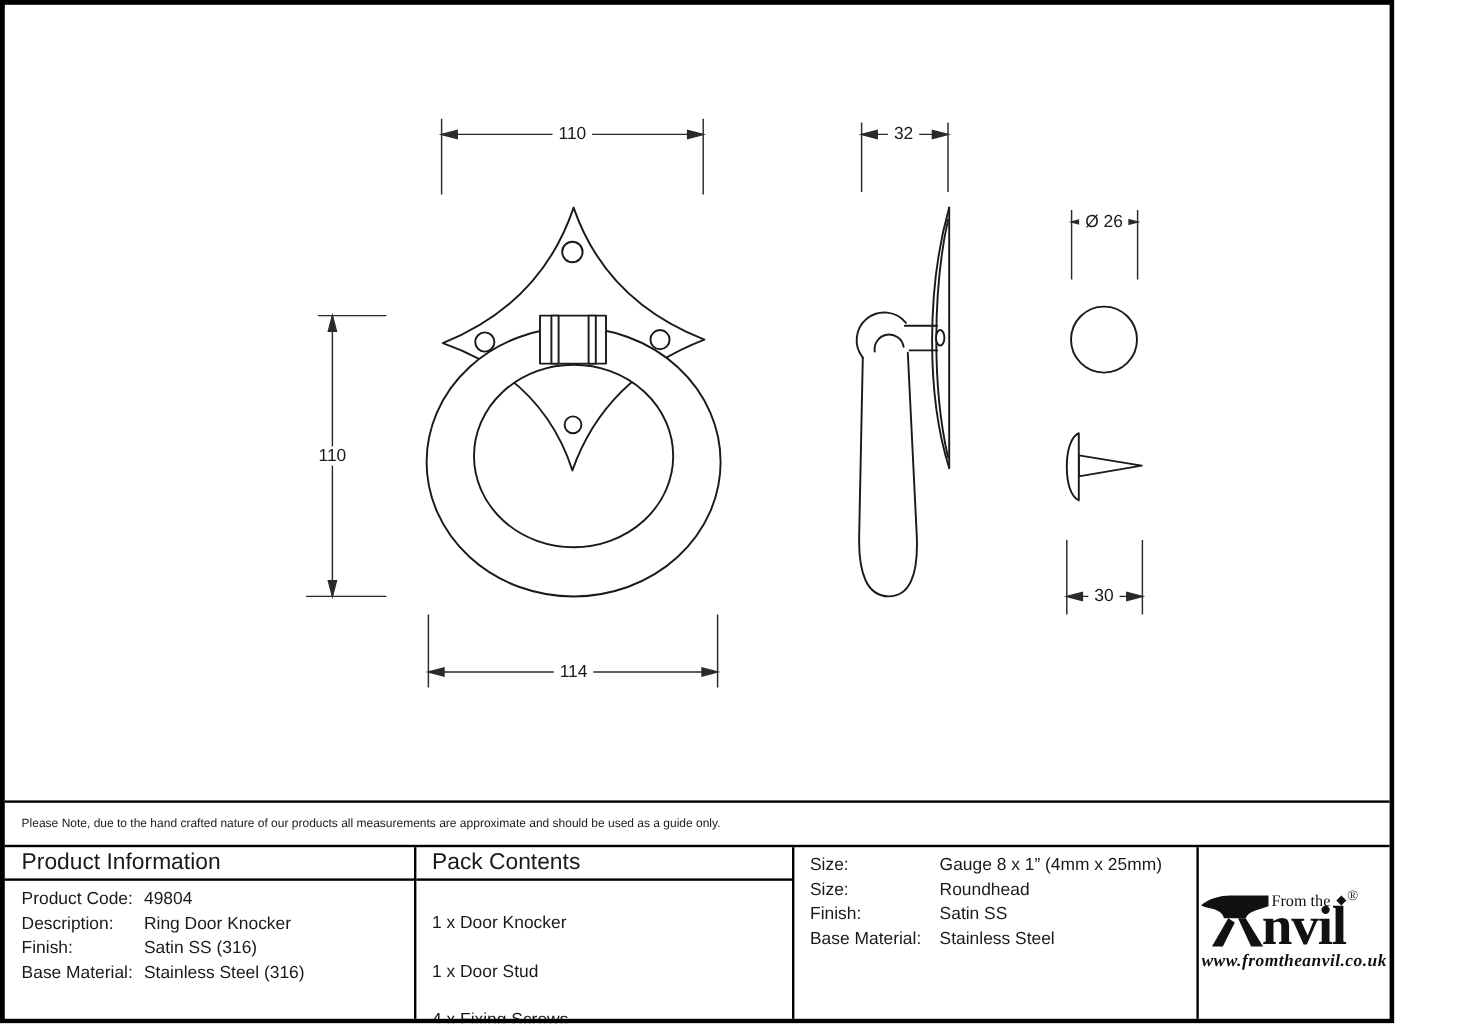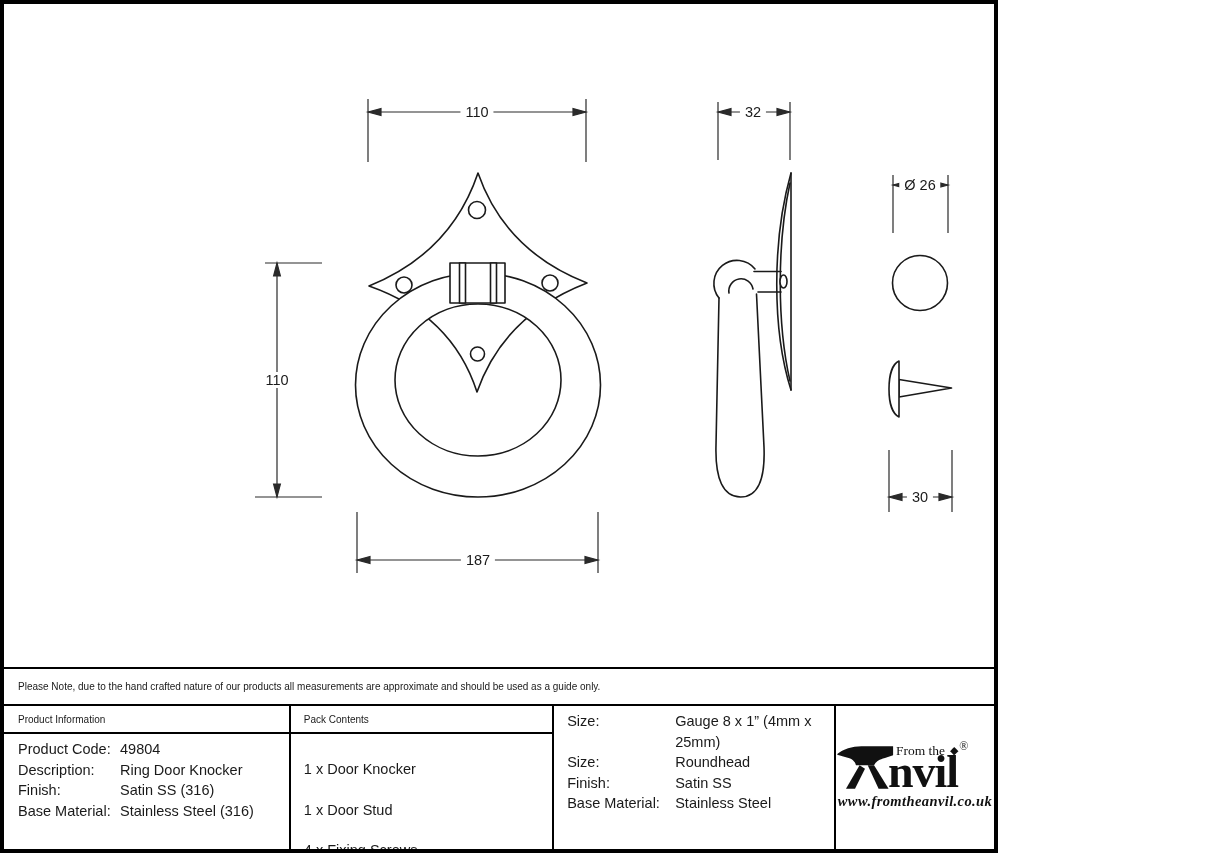--- a/index.html
+++ b/index.html
@@ -1,17 +1,17 @@
 <!DOCTYPE html>
 <html><head>
 <meta charset="utf-8">
 <style>
   html,body{margin:0;padding:0;background:#fff;}
   .sheet{
-    position:relative;width:998px;height:853px;background:#fff;overflow:hidden;
+    position:relative;width:1162px;height:853px;background:#fff;overflow:hidden;
     font-family:"Liberation Sans", sans-serif;color:#1a1a1a;
   }
   .frame{position:absolute;inset:0;border:4px solid #000;pointer-events:none;z-index:50;}
   svg.draw{position:absolute;left:0;top:0;}
   .dim-label{
     position:absolute;transform:translate(-50%,-50%);
     background:#fff;padding:0 5px;font-size:14.5px;color:#1a1a1a;white-space:nowrap;z-index:5;
   }
   
   .note-row{
@@ -21,21 +21,21 @@
   }
   .btable{
     position:absolute;left:4px;right:4px;top:704px;height:145px;box-sizing:border-box;
     border-top:2.5px solid #000;display:flex;background:#fff;z-index:10;
   }
   .col{box-sizing:border-box;height:100%;}
   .col1{width:343px;border-right:2.5px solid #000;}
   .col2{width:315px;border-right:2.5px solid #000;}
   .col3{width:337px;border-right:2.5px solid #000;}
   .logo-col{flex:1;display:flex;align-items:center;justify-content:center;}
-  .col-header{height:28px;box-sizing:border-box;border-bottom:2.5px solid #000;display:flex;align-items:center;font-size:10px;}
+  .col-header{height:28px;box-sizing:border-box;border-bottom:2.5px solid #000;display:flex;align-items:center;font-size:19px;}
   .col1 .col-header{padding-left:14px;}
   .col2 .col-header{padding-left:13px;}
   .col3 .col-header{padding-left:13px;}
   .col-body{padding-top:5px;font-size:14.5px;}
   .col1 .col-body{padding-left:14px;}
   .col2 .col-body{padding-left:13px;}
   .col3 .col-body{padding-left:13px;}
   .kv{display:flex;line-height:20.6px;}
   .col1 .kv .k{width:102px;flex:none;}
   .col3 .kv .k{width:108px;flex:none;}
@@ -139,21 +139,21 @@
       <g>
         <path d="M 889,450 V 512 M 952,450 V 512 M 889,497 H 952"></path>
         <polygon points="889,497 902,493.6 902,500.4" fill="#2a2a2a"></polygon>
         <polygon points="952,497 939,493.6 939,500.4" fill="#2a2a2a"></polygon>
       </g>
     </g>
   </svg>
 
   <span class="dim-label" style="left:477px;top:112px;">110</span>
   <span class="dim-label" style="left:277px;top:380px;">110</span>
-  <span class="dim-label" style="left:478px;top:560px;">187</span>
+  <span class="dim-label" style="left:478px;top:560px;">114</span>
   <span class="dim-label" style="left:753px;top:112px;">32</span>
   <span class="dim-label" style="left:920px;top:185px;">Ø 26</span>
   <span class="dim-label" style="left:920px;top:497px;">30</span>
 
   <div class="note-row">
     <span>Please Note, due to the hand crafted nature of our products all measurements are approximate and should be used as a guide only.</span>
   </div>
 
   <div class="btable">
 

